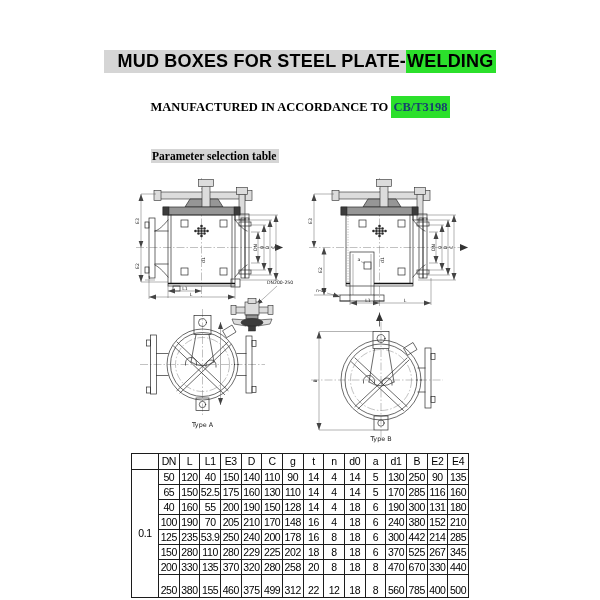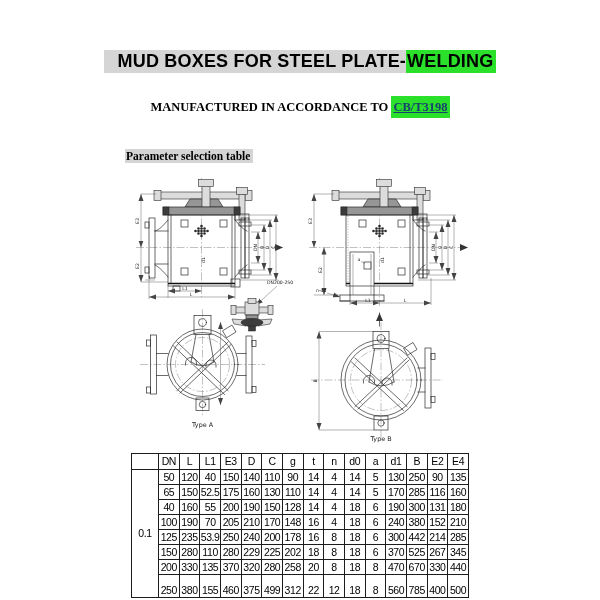--- a/index.html
+++ b/index.html
@@ -5,22 +5,22 @@
   :root{ --green:#2be02b; --gray:#d5d5d5; --navy:#17406f; }
   html,body{margin:0;padding:0;background:#fff;}
   .page{position:relative;width:600px;height:600px;background:#fff;overflow:hidden;
         font-family:"Liberation Sans",sans-serif;}
   .title-line{position:absolute;top:49px;left:0;width:100%;text-align:center;
         font-size:18px;font-weight:bold;letter-spacing:.2px;color:#000;line-height:24px;}
   .hl-gray{background:var(--gray);padding:1px 0 2px 14px;}
   .hl-green{background:var(--green);padding:1px 3px 2px 1px;margin-top:8px;}
   .subtitle-line{position:absolute;top:100px;left:0;width:100%;text-align:center;
         font-family:"Liberation Serif",serif;font-weight:bold;font-size:12.5px;color:#000;}
-  .code-green{background:var(--green);color:var(--navy);padding:4px 2px;text-decoration:underline;}
-  .section-label{position:absolute;top:149px;left:125px;font-family:"Liberation Serif",serif;
+  .code-green{background:var(--green);color:var(--navy);padding:4px 2px;}
+  .section-label{position:absolute;top:149px;left:151px;font-family:"Liberation Serif",serif;
         font-weight:bold;font-size:11.5px;background:var(--gray);padding:1px 3px 1px 1px;color:#000;}
   svg.drawings{position:absolute;left:128px;top:170px;}
   
   .s{stroke:#2b2b2b;stroke-width:.7;fill:none;stroke-linecap:square;}
   .s2{stroke:#111;stroke-width:1.5;fill:none;}
   .fgray{fill:#969696;stroke:#2b2b2b;stroke-width:.7;}
   .flight{fill:#dcdcdc;stroke:#2b2b2b;stroke-width:.6;}
   .fdark{fill:#3c3c3c;stroke:#222;stroke-width:.5;}
   .cl{stroke:#777;stroke-width:.45;fill:none;stroke-dasharray:8 2 1.5 2;}
   .hd{stroke:#555;stroke-width:.45;fill:none;stroke-dasharray:1 1.6;}

